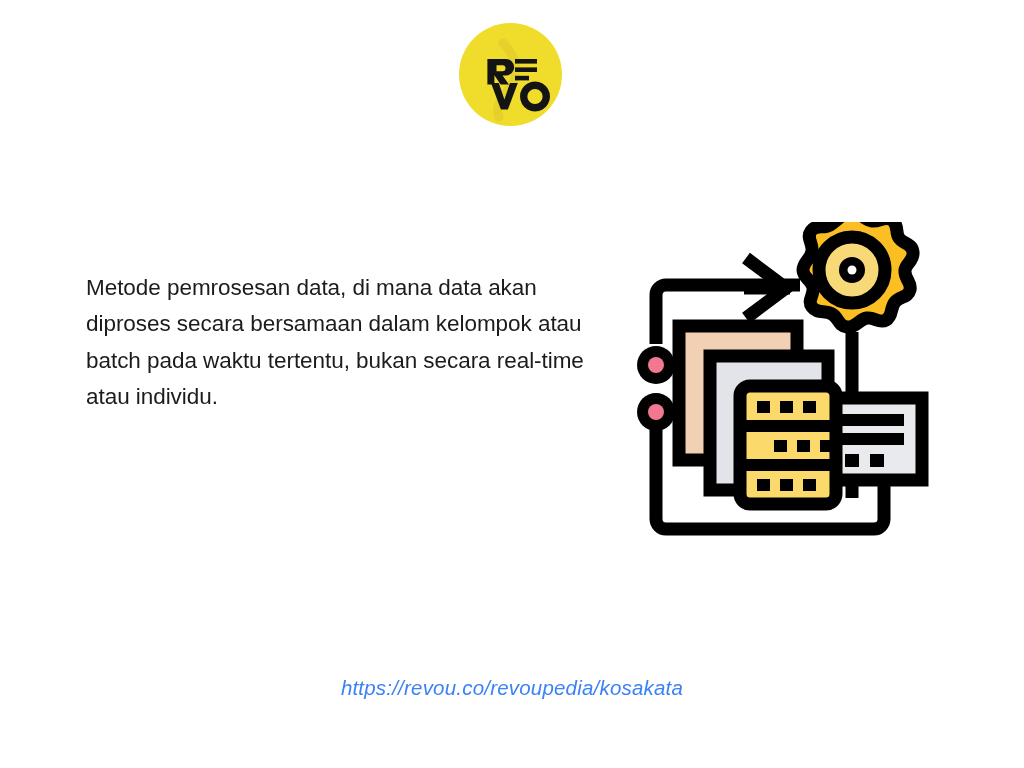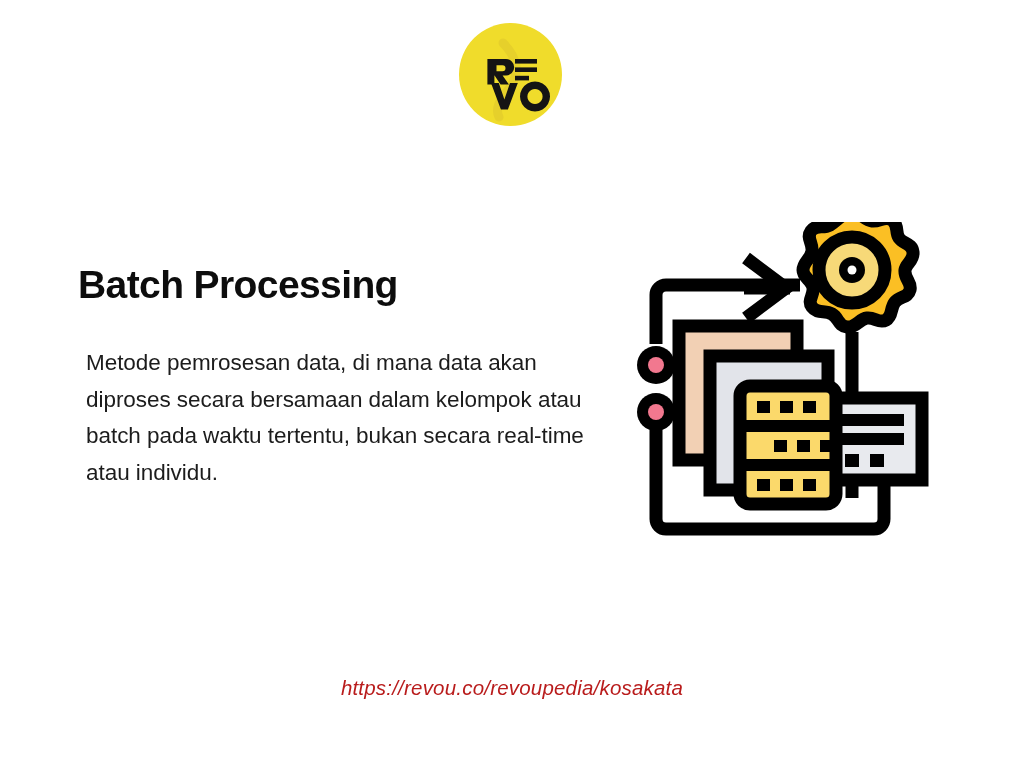--- a/index.html
+++ b/index.html
@@ -65,21 +65,21 @@
 
   
   .footer-url {
     position: absolute;
     left: 0;
     top: 676px;
     width: 1024px;
     text-align: center;
     font-size: 20.5px;
     font-style: italic;
-    color: #b91c1c;
+    color: #3b82f6;
     letter-spacing: 0.2px;
     font-family: "Liberation Sans", sans-serif;
   }
 </style>
 </head>
 <body>
 
 <div class="brand-logo">
   <svg viewBox="0 0 103 103" xmlns="http://www.w3.org/2000/svg" aria-hidden="true">
     <circle cx="51.5" cy="51.5" r="51.5" fill="#f0dc2b"></circle>
@@ -96,21 +96,20 @@
       </g>
 
       <path d="M0 0 h7.8 l5.6 16.4 L19 0 h7.8 L16.9 26.4 h-7 z" transform="translate(32,60)"></path>
 
       <path d="M15 0 a15 15 0 1 0 0.01 0 z M15 7.4 a7.6 7.6 0 1 1 -0.01 0 z" transform="translate(61,58.5)"></path>
     </g>
   </svg>
 </div>
 
 <div class="text-column">
-  <h1 class="page-title">Batch Processing</h1>
   <p class="page-body">Metode pemrosesan data, di mana data akan diproses secara bersamaan dalam kelompok atau batch pada waktu tertentu, bukan secara real-time atau individu.</p>
 </div>
 
 <div class="illustration">
   <svg viewBox="0 0 336 322" xmlns="http://www.w3.org/2000/svg" aria-hidden="true">
 
     <g fill="none" stroke="#000000" stroke-width="13" stroke-linecap="butt" stroke-linejoin="round">
 
       <path d="M176 63 H42 a10 10 0 0 0 -10 10 V122"></path>
 

